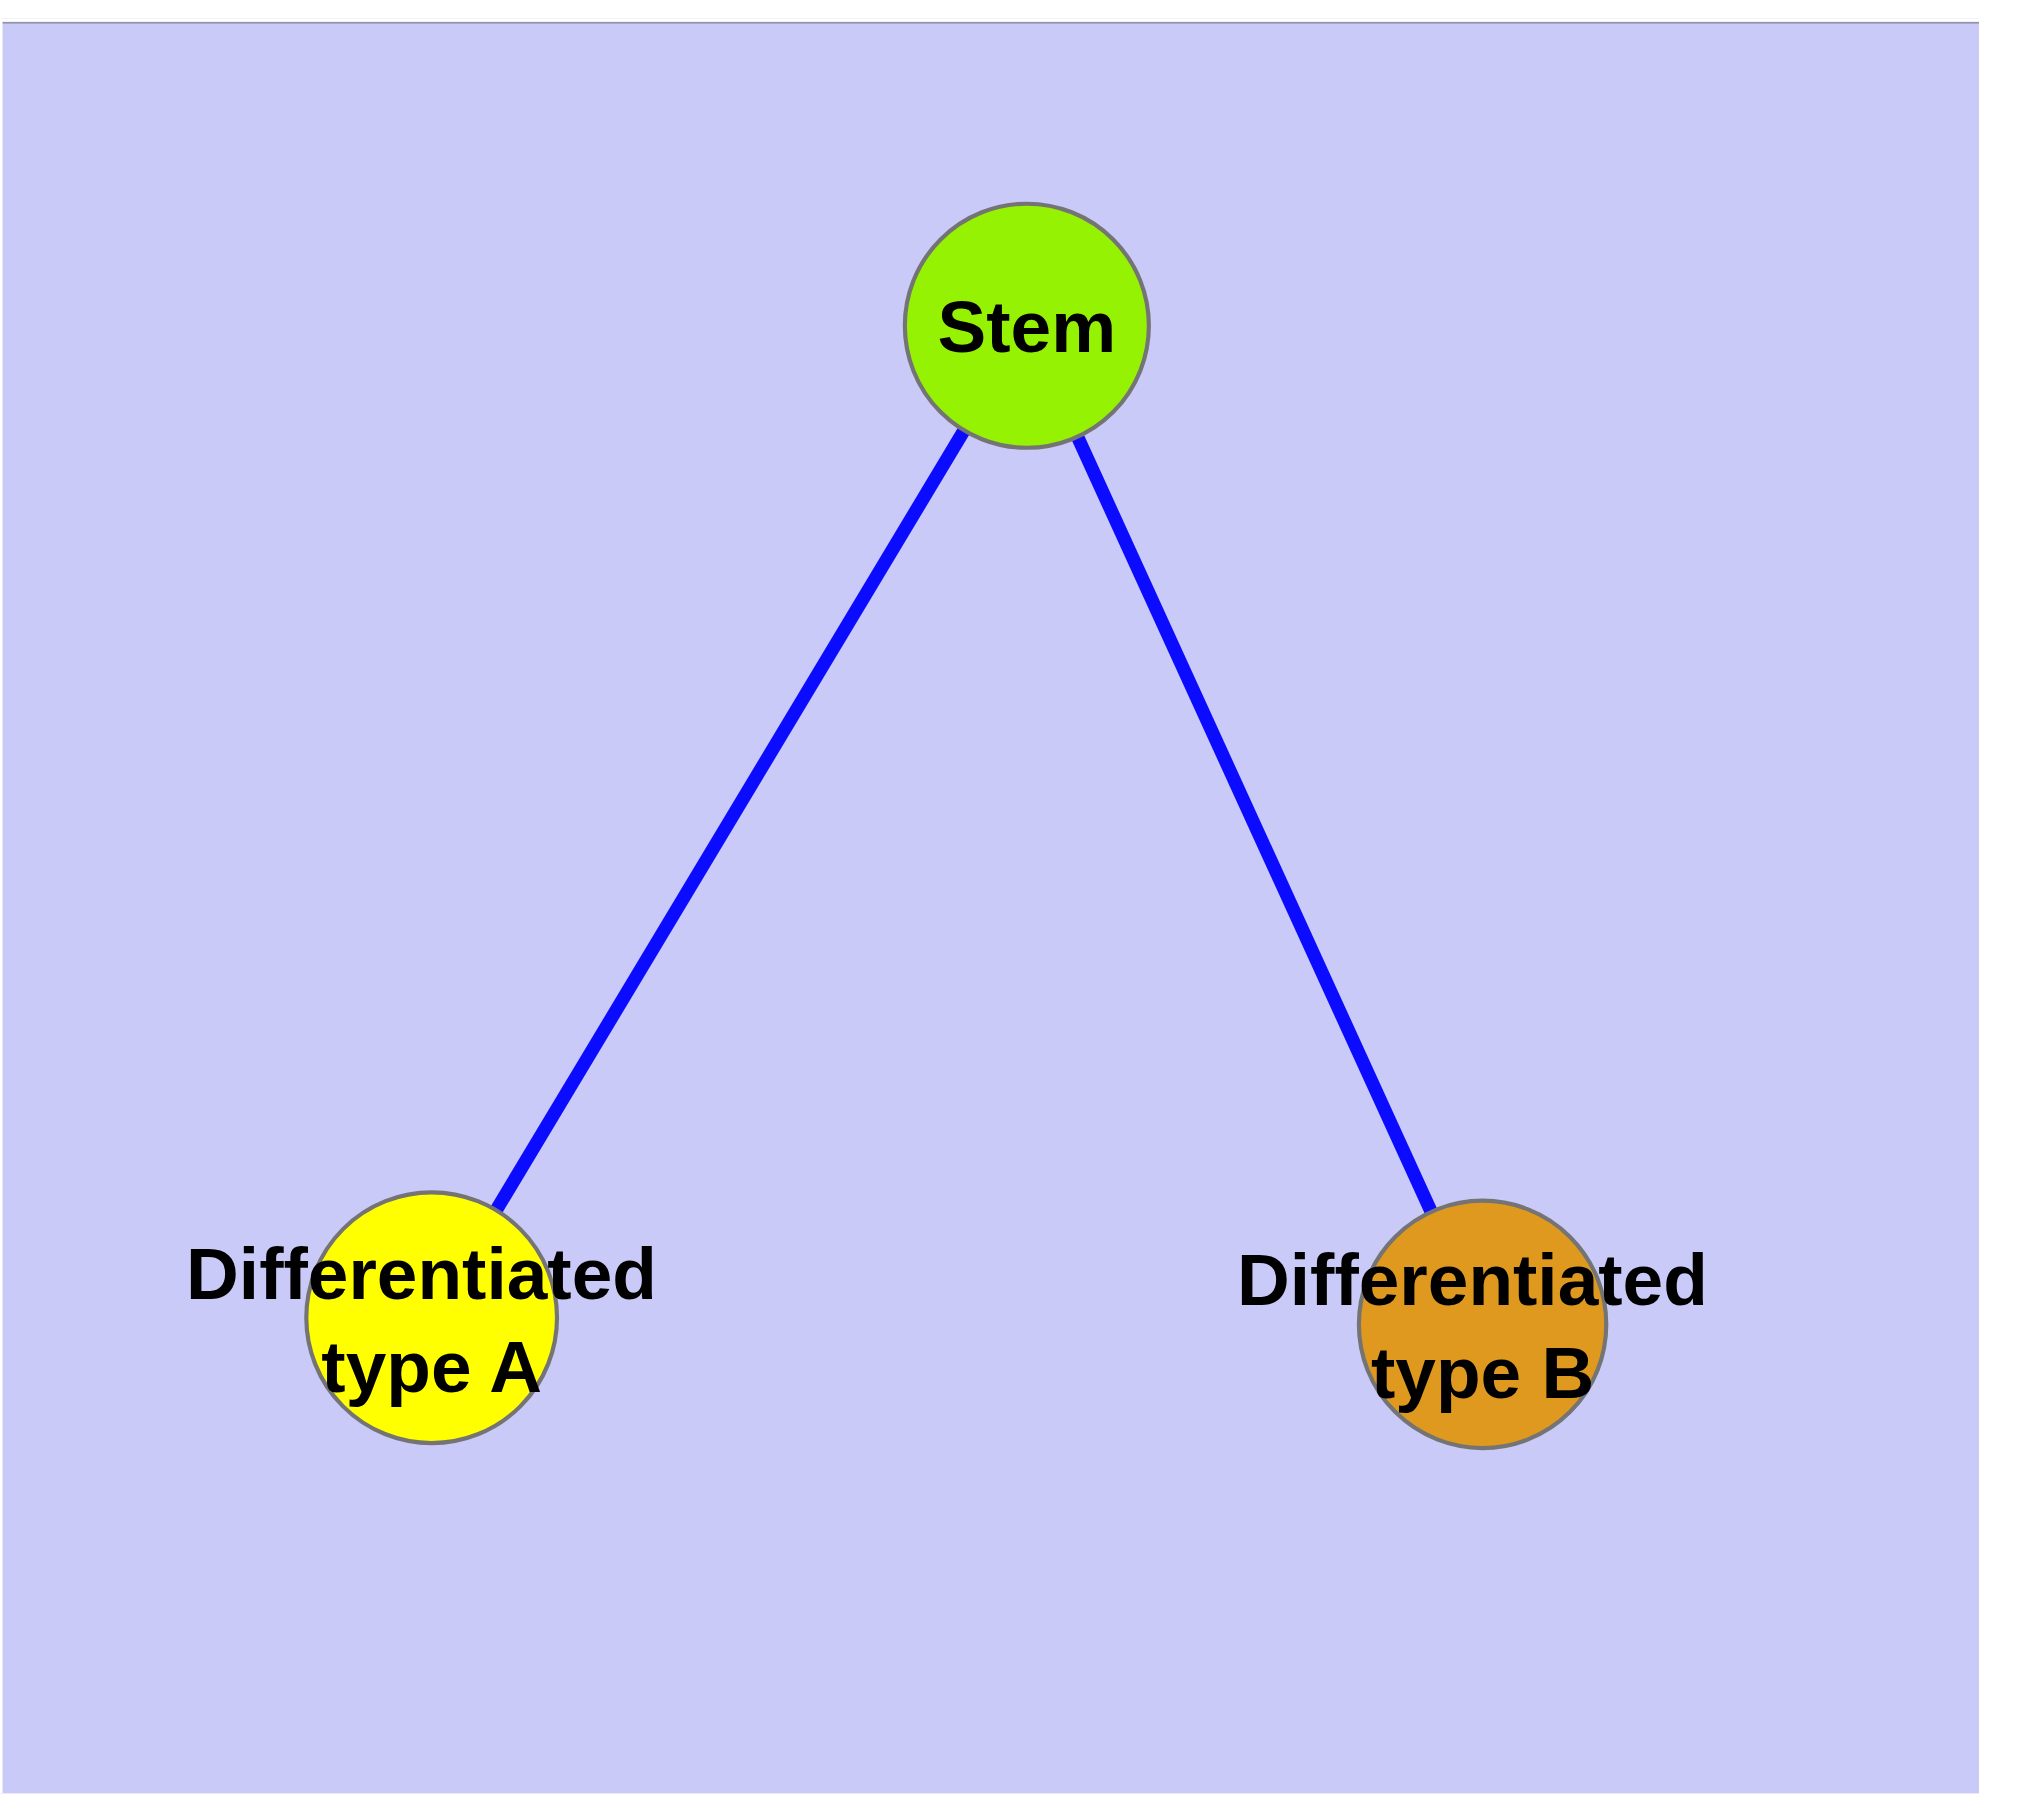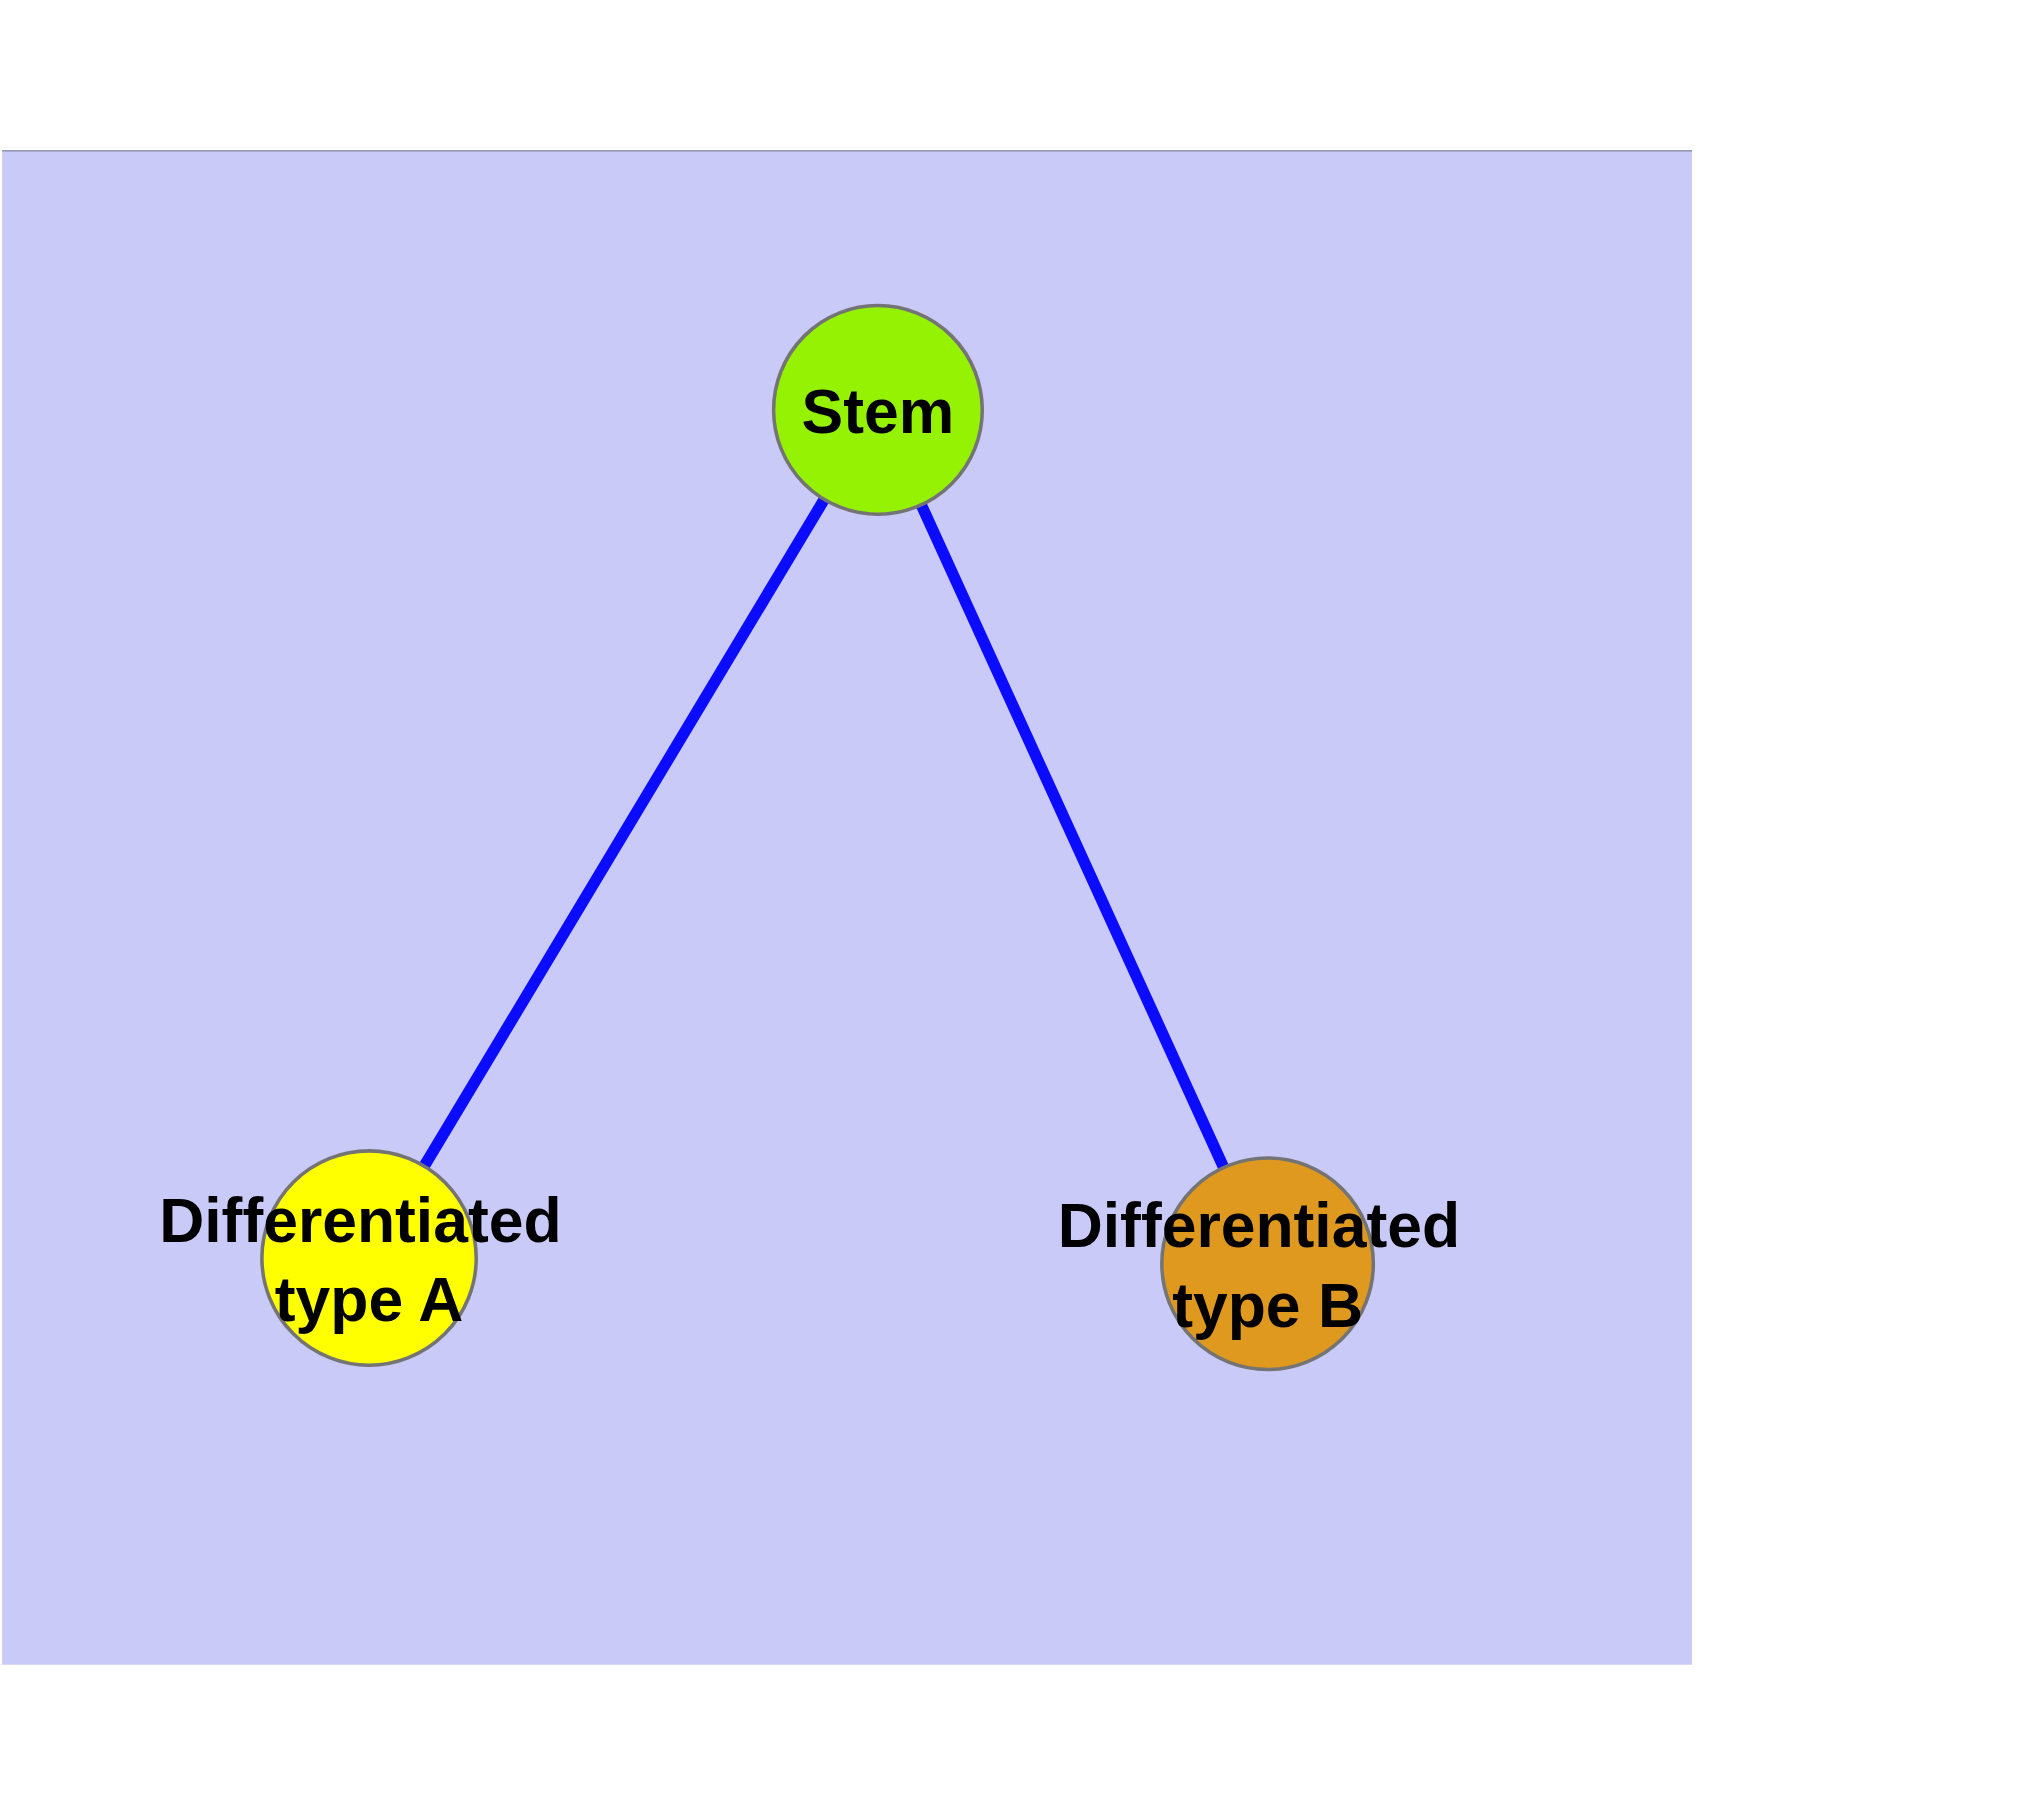--- a/index.html
+++ b/index.html
@@ -2,21 +2,21 @@
 <html style="font-size:13.6px"><head>
 <meta charset="utf-8">
 <style>
   html, body {
     margin: 0;
     padding: 0;
     background: #ffffff;
   }
   .stage {
     position: relative;
-    width: 1692px;
+    width: 1979px;
     height: 1812px;
     overflow: hidden;
   }
   svg.graph {
     display: block;
     width: 100%;
     height: 100%;
   }
   .edge {
     stroke-width: 16px;

